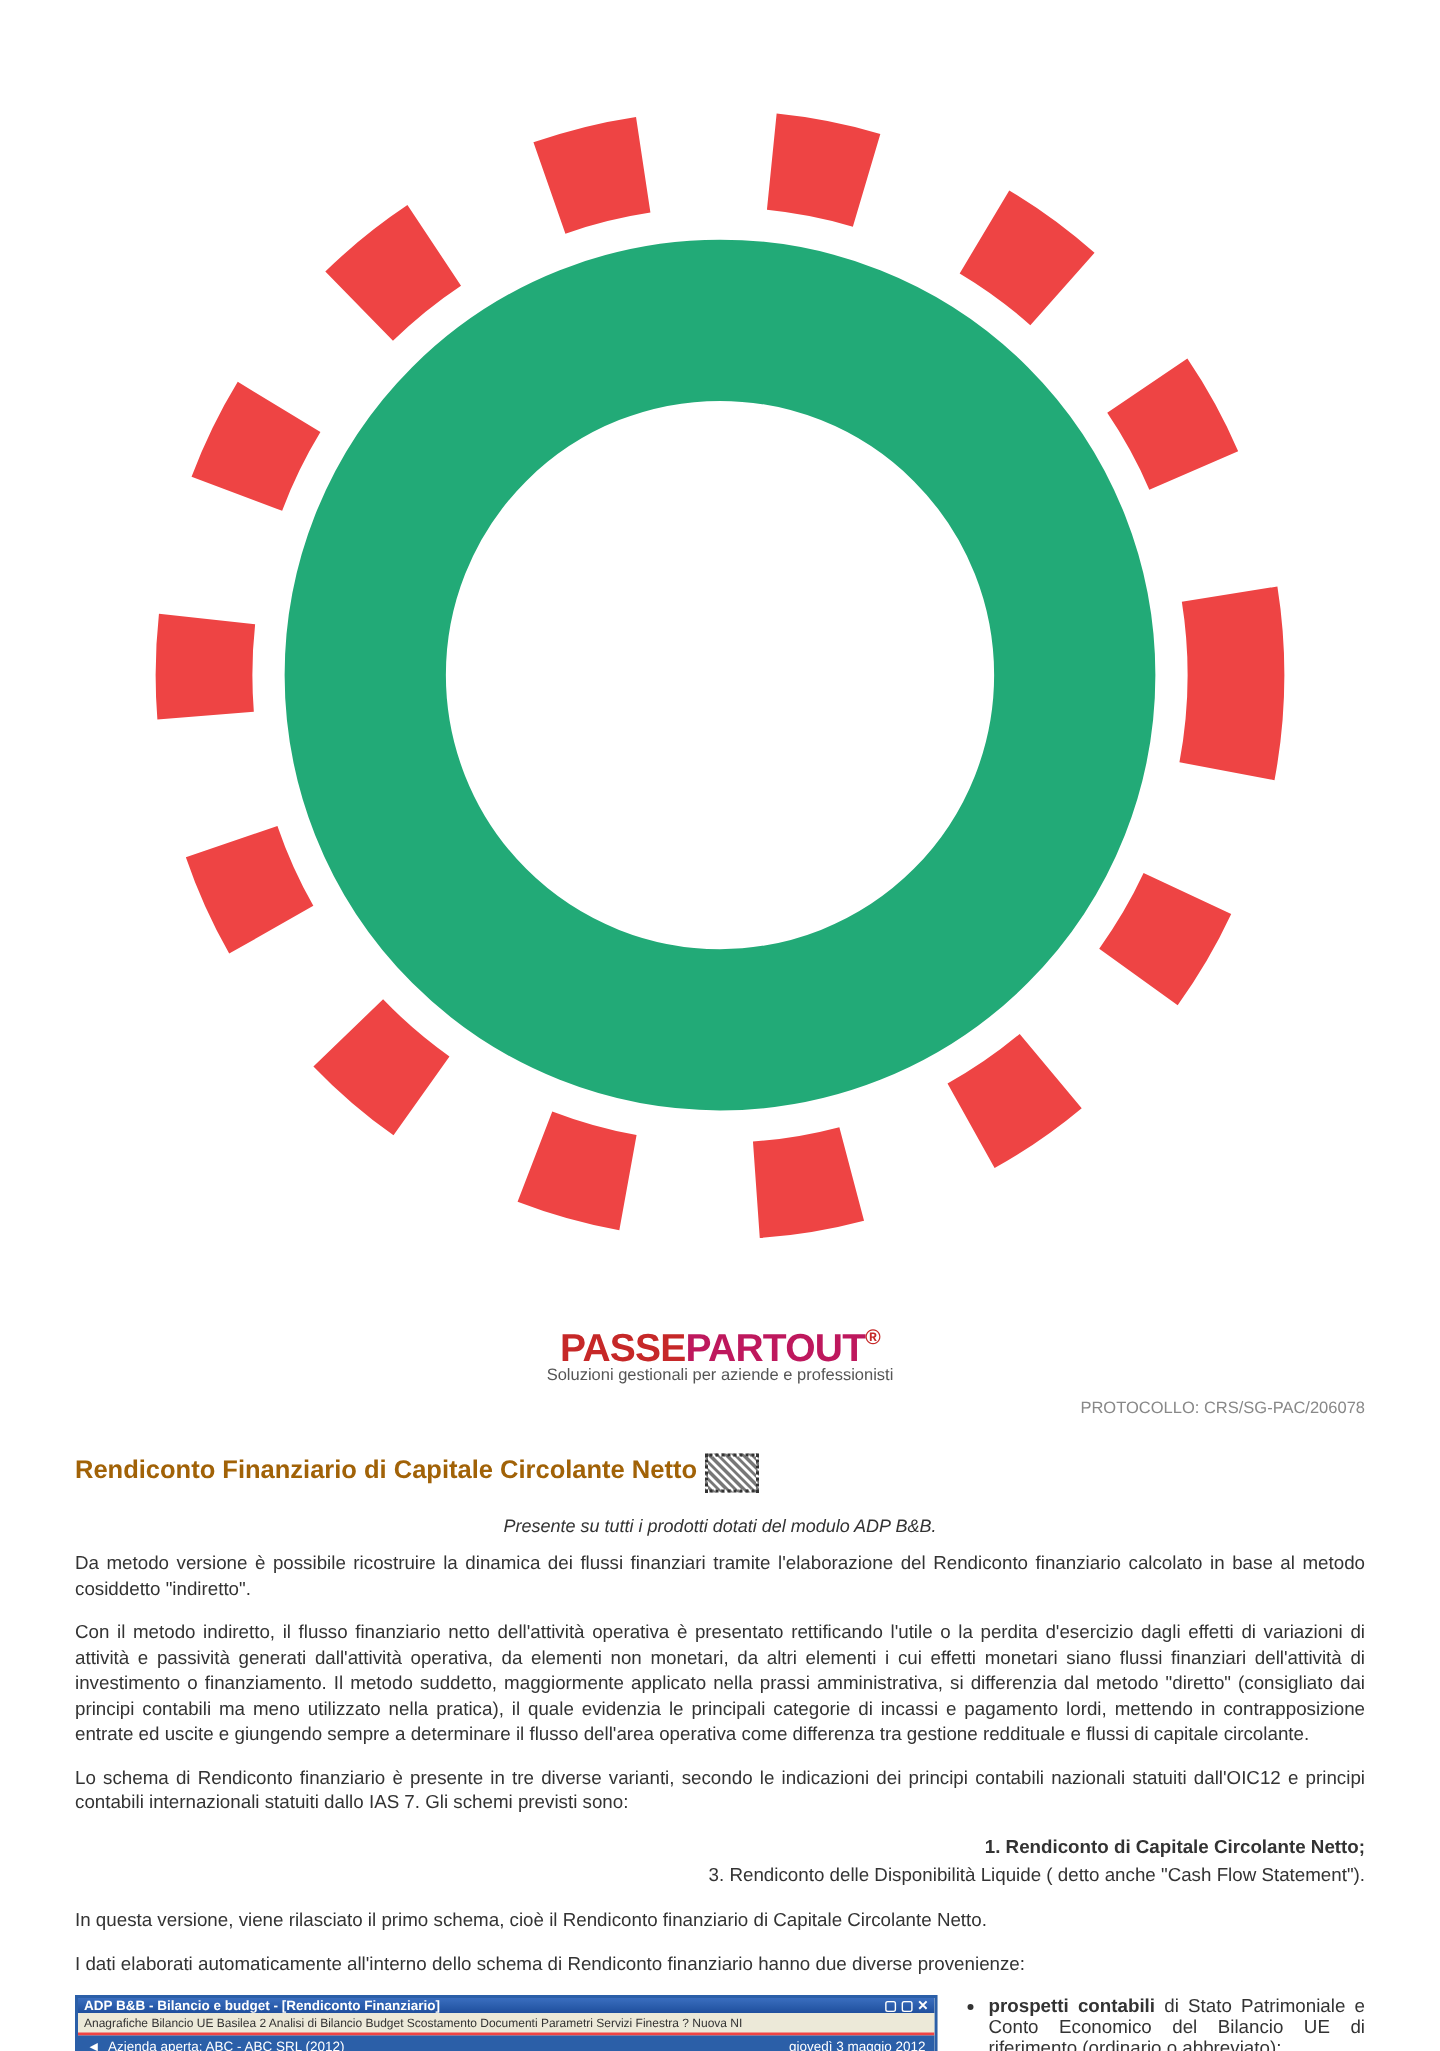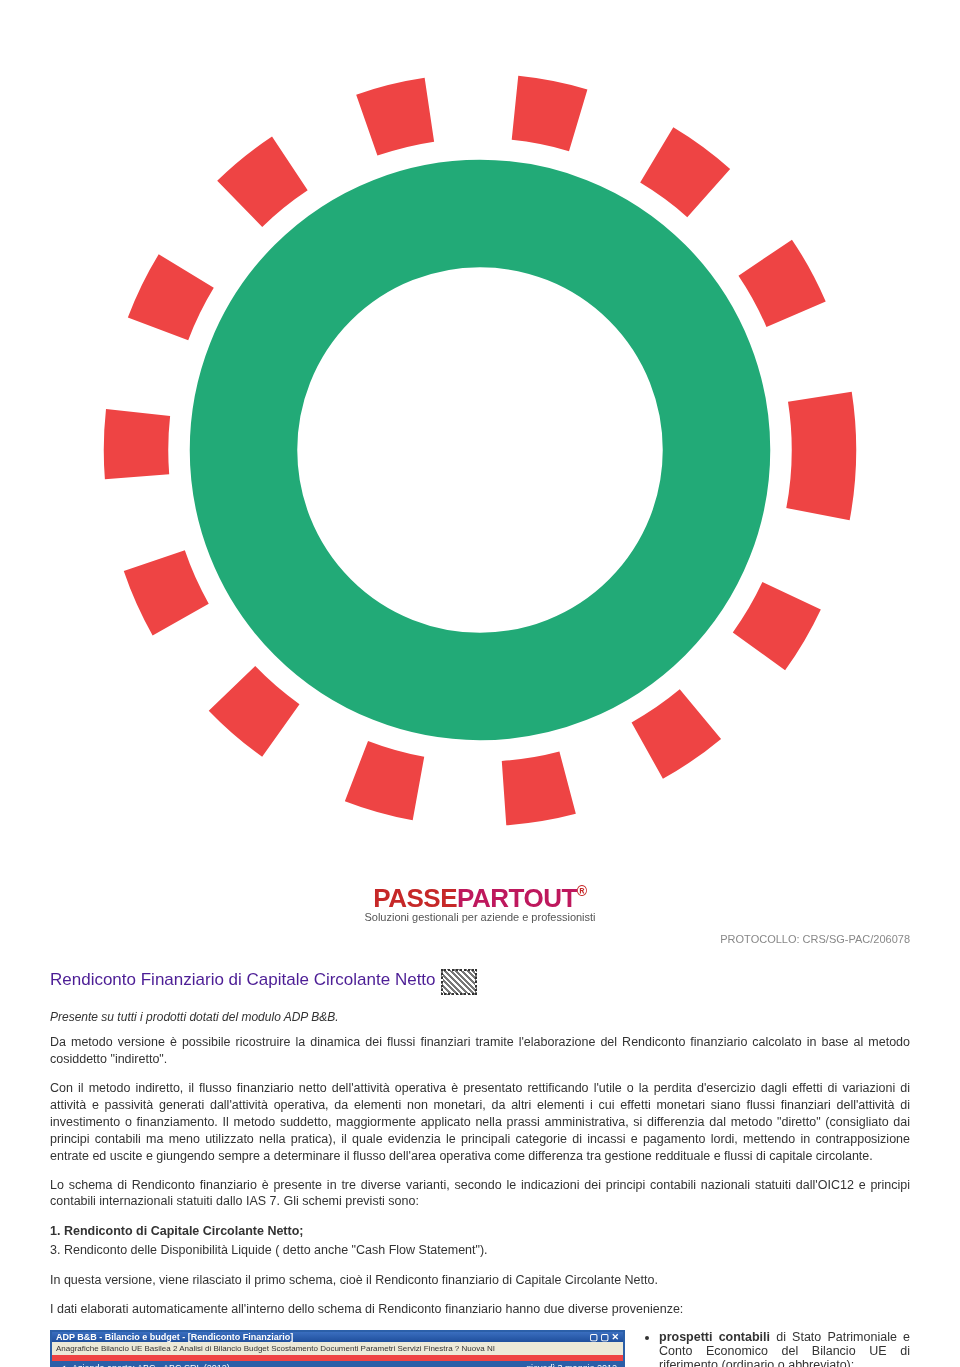--- a/index.html
+++ b/index.html
@@ -32,37 +32,37 @@
     text-align:center;
     margin-top:-3px;
   }
   .protocol {
     text-align: right;
     font-size: 11px;
     color: #888;
     margin: 10px 0 24px 0;
   }
   h2.doc-title {
-    color: #4c1d95;
+    color: #a16207;
     font-size: 17px;
-    font-weight: normal;
+    font-weight: bold;
     margin-bottom: 20px;
     display:inline-block;
   }
   .title-icon {
     display:inline-block;
     width:36px;height:26px;
     background: repeating-linear-gradient(45deg,#777 0,#777 2px,#fff 2px,#fff 4px);
     border:2px dotted #333;
     vertical-align: middle;
     margin-left:2px;
   }
-  .sub { font-style: italic; font-size: 12px; margin-bottom: 10px; }
+  .sub { font-style: italic; font-size: 12px; margin-bottom: 10px; text-align: center; }
   .body-text { font-size: 12.5px; line-height: 1.35; text-align: justify; margin-bottom: 12px; }
-  .list { margin: 8px 0 12px 0; font-size: 12.5px; line-height:1.5;}
+  .list { margin: 8px 0 12px 0; font-size: 12.5px; line-height:1.5;text-align:right;}
   .list .li1 { font-weight: bold; }
   .columns { display: flex; gap: 16px; }
   .screenshot-col { flex: 0 0 auto; }
   .text-col { flex: 1 1 auto; }
   .text-col ul { list-style: disc; padding-left: 18px; font-size:12.5px; text-align:justify;}
   .text-col ul li { margin-bottom: 8px; }
 
   
   .sshot {
     border: 2px solid #2b5fa8;
@@ -79,21 +79,21 @@
     padding:0 4px;
     font-size:9px;
     display:flex;
     justify-content:space-between;
   }
   .sshot .menubar {
     background:#ece9d8;
     color:#333;
     font-size:8px;
     padding:2px 4px;
-    border-bottom:6px solid #ef4444;
+    border-bottom:2px solid #ef4444;
   }
   .sshot .infobar {
     background:#2b5fa8;
     color:#fff;
     font-size:9px;
     padding:2px 6px;
     border-bottom:1px solid #aaa;
     display:flex; justify-content:space-between;
   }
 </style>

